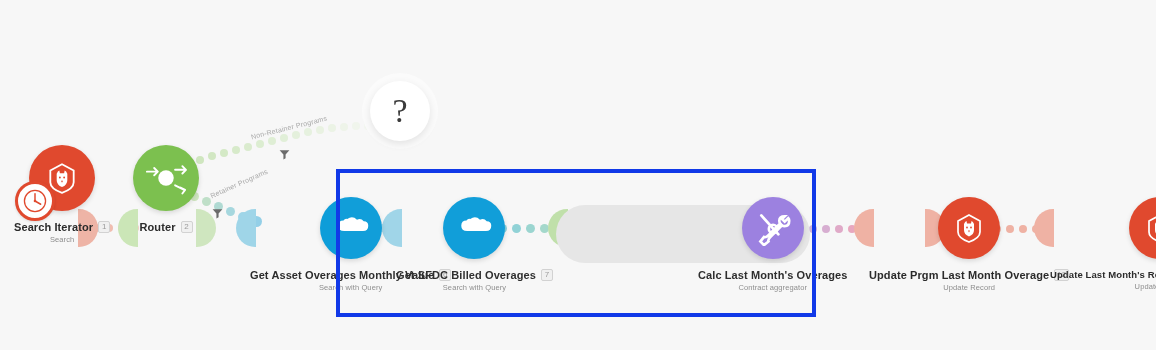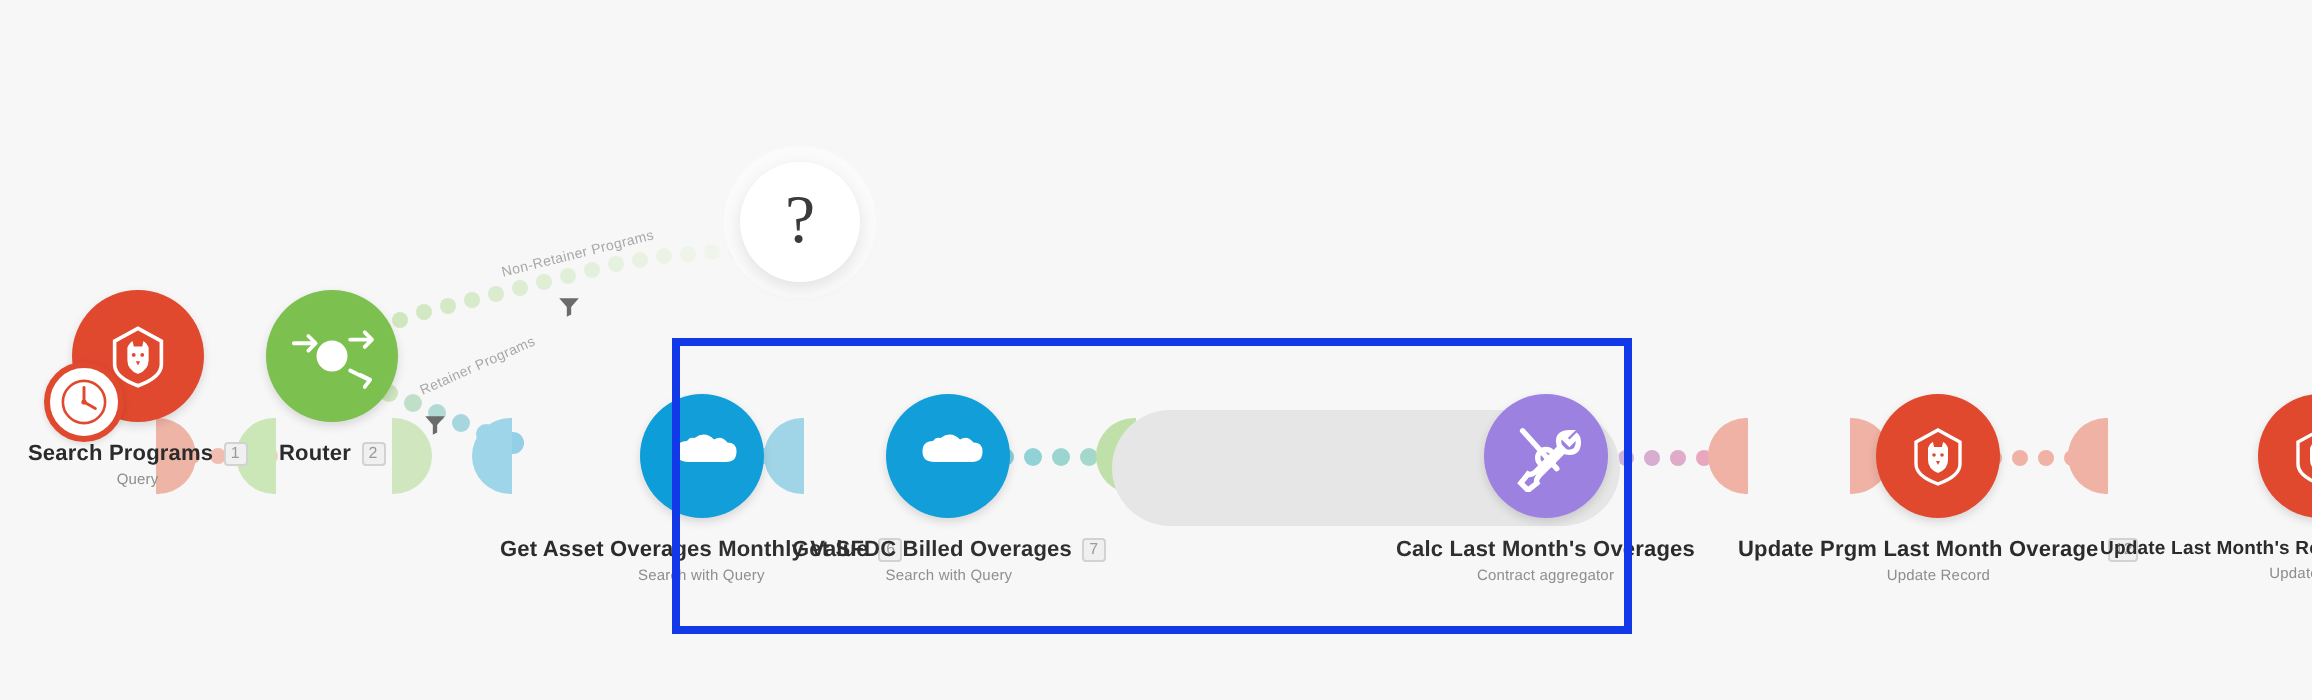--- a/index.html
+++ b/index.html
@@ -271,24 +271,24 @@
       <div class="clock-badge">
         <svg width="26" height="26" viewBox="0 0 32 32">
           <circle cx="16" cy="16" r="13" fill="none" stroke="#e0492e" stroke-width="1.6"></circle>
           <line x1="16" y1="16" x2="16" y2="7" stroke="#e0492e" stroke-width="1.8" stroke-linecap="round"></line>
           <line x1="16" y1="16" x2="23" y2="20" stroke="#e0492e" stroke-width="1.8" stroke-linecap="round"></line>
           <circle cx="16" cy="16" r="1.6" fill="#e0492e"></circle>
         </svg>
       </div>
     </div>
     <div class="node-label">
-      <span>Search Programs</span>
+      <span>Search Iterator</span>
       <span class="badge">1</span>
     </div>
-    <div class="node-sub">Query</div>
+    <div class="node-sub">Search</div>
   </div>
 
   <div class="node" style="left:133px; top:145px;">
     <div class="bubble big" style="background:#7cc04f;">
       <svg width="44" height="40" viewBox="0 0 48 44">
         <circle cx="24" cy="22" r="8.5" fill="#ffffff"></circle>
         <path d="M3 15 h11 M11 11 l4 4 l-4 4" fill="none" stroke="#ffffff" stroke-width="2.1" stroke-linecap="round" stroke-linejoin="round"></path>
         <path d="M34 13 h11 M42 9 l4 4 l-4 4" fill="none" stroke="#ffffff" stroke-width="2.1" stroke-linecap="round" stroke-linejoin="round"></path>
         <path d="M34 30 l10 5 M40 32.5 l5 2.5 l-3 4" fill="none" stroke="#ffffff" stroke-width="2.1" stroke-linecap="round" stroke-linejoin="round"></path>
       </svg>

